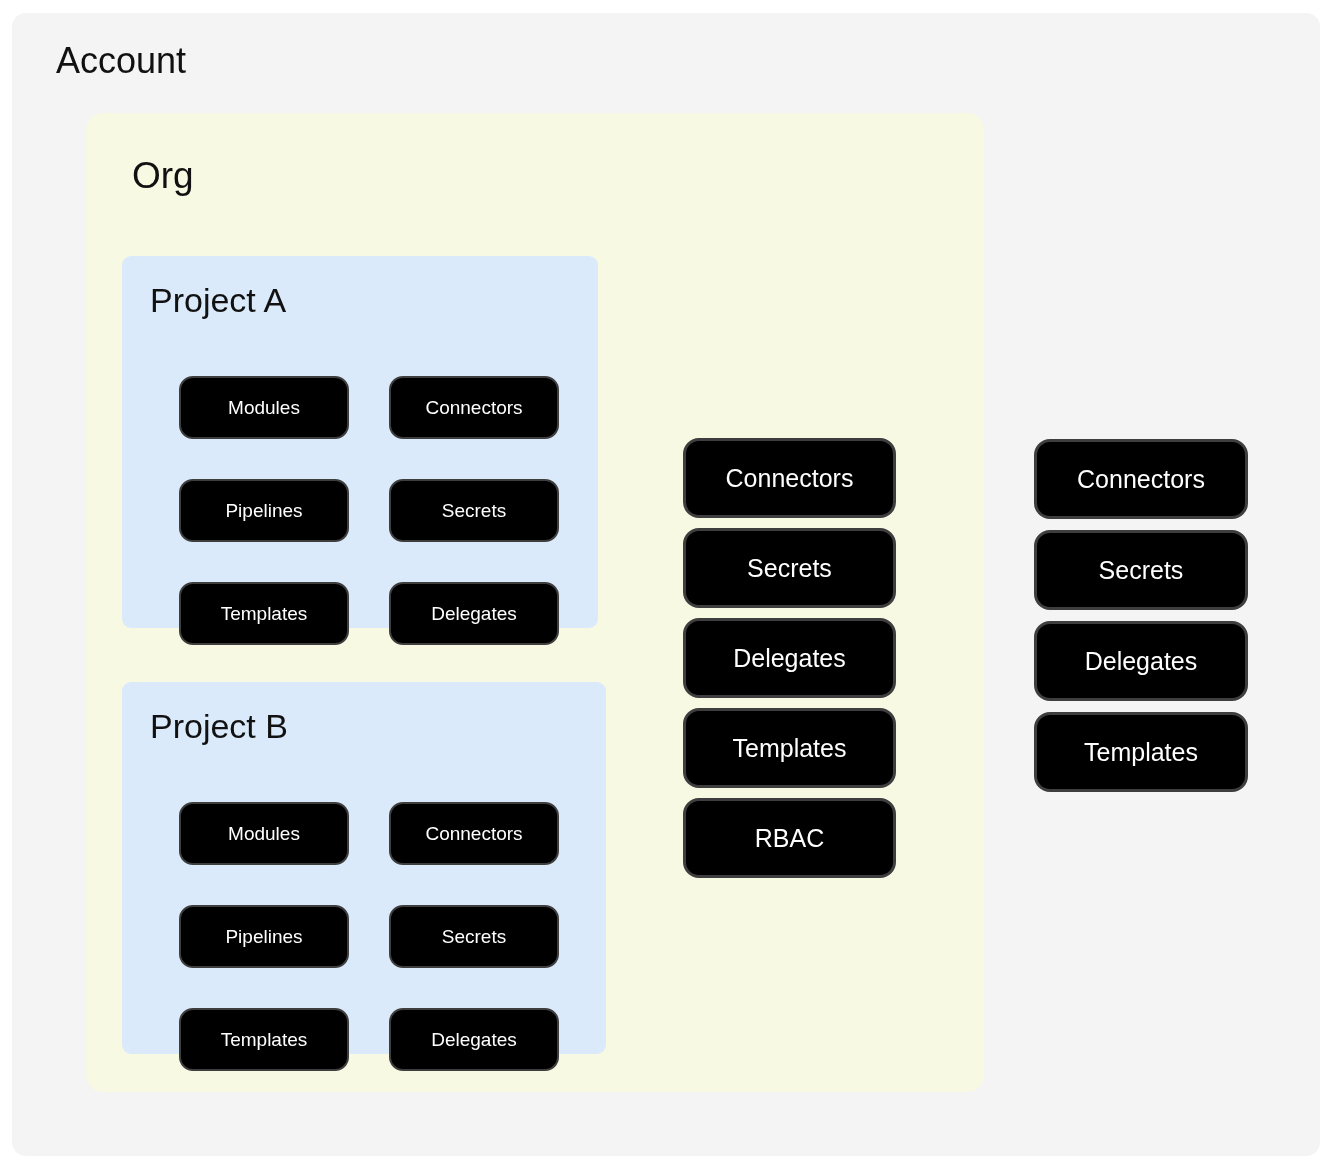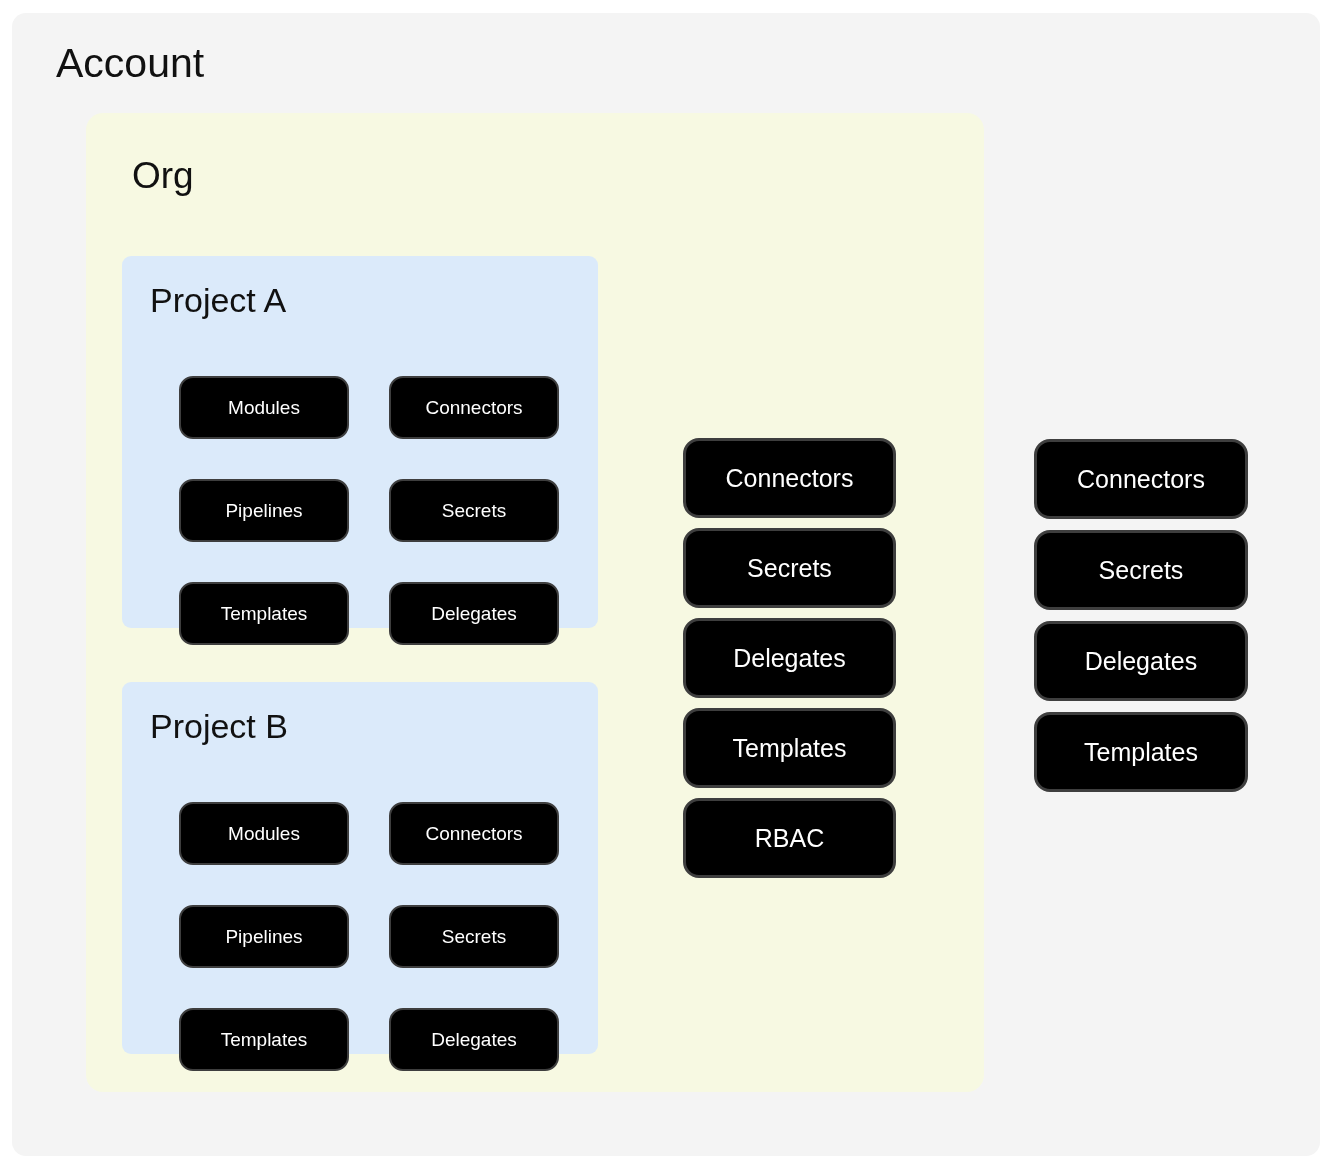--- a/index.html
+++ b/index.html
@@ -22,21 +22,21 @@
     top: 13px;
     width: 1308px;
     height: 1143px;
     background: var(--account-bg, #f4f4f4);
     border-radius: 14px;
   }
   .account-title {
     position: absolute;
     left: 44px;
     top: 28px;
-    font-size: 41px;
+    font-size: 36px;
     line-height: 1.1;
     color: #111111;
   }
   .org-box {
     position: absolute;
     left: 74px;
     top: 100px;
     width: 898px;
     height: 979px;
     background: var(--org-bg, #f7f9e2);
@@ -51,21 +51,21 @@
   }
   .project-box {
     position: absolute;
     left: 36px;
     width: 476px;
     height: 372px;
     background: var(--project-bg, #dbeafa);
     border-radius: 9px;
   }
   .project-a { top: 143px; }
-  .project-b { top: 569px; }
+  .project-b { top: 569px; padding-left: 8px; }
   .project-title {
     position: absolute;
     left: 28px;
     top: 26px;
     font-size: 34px;
     line-height: 1.1;
   }
   .project-pills {
     position: absolute;
     left: 57px;

